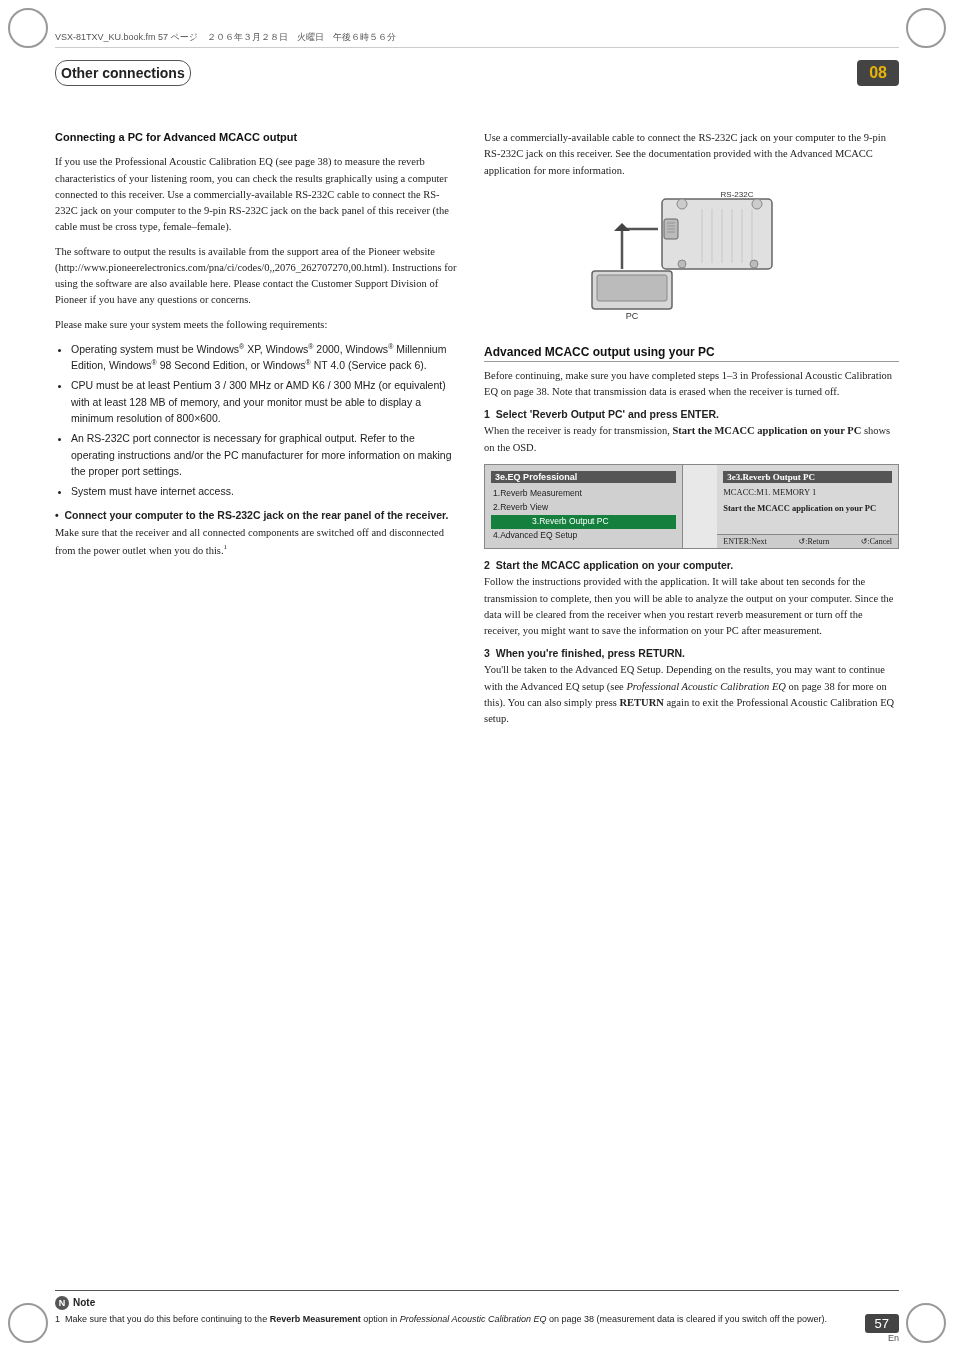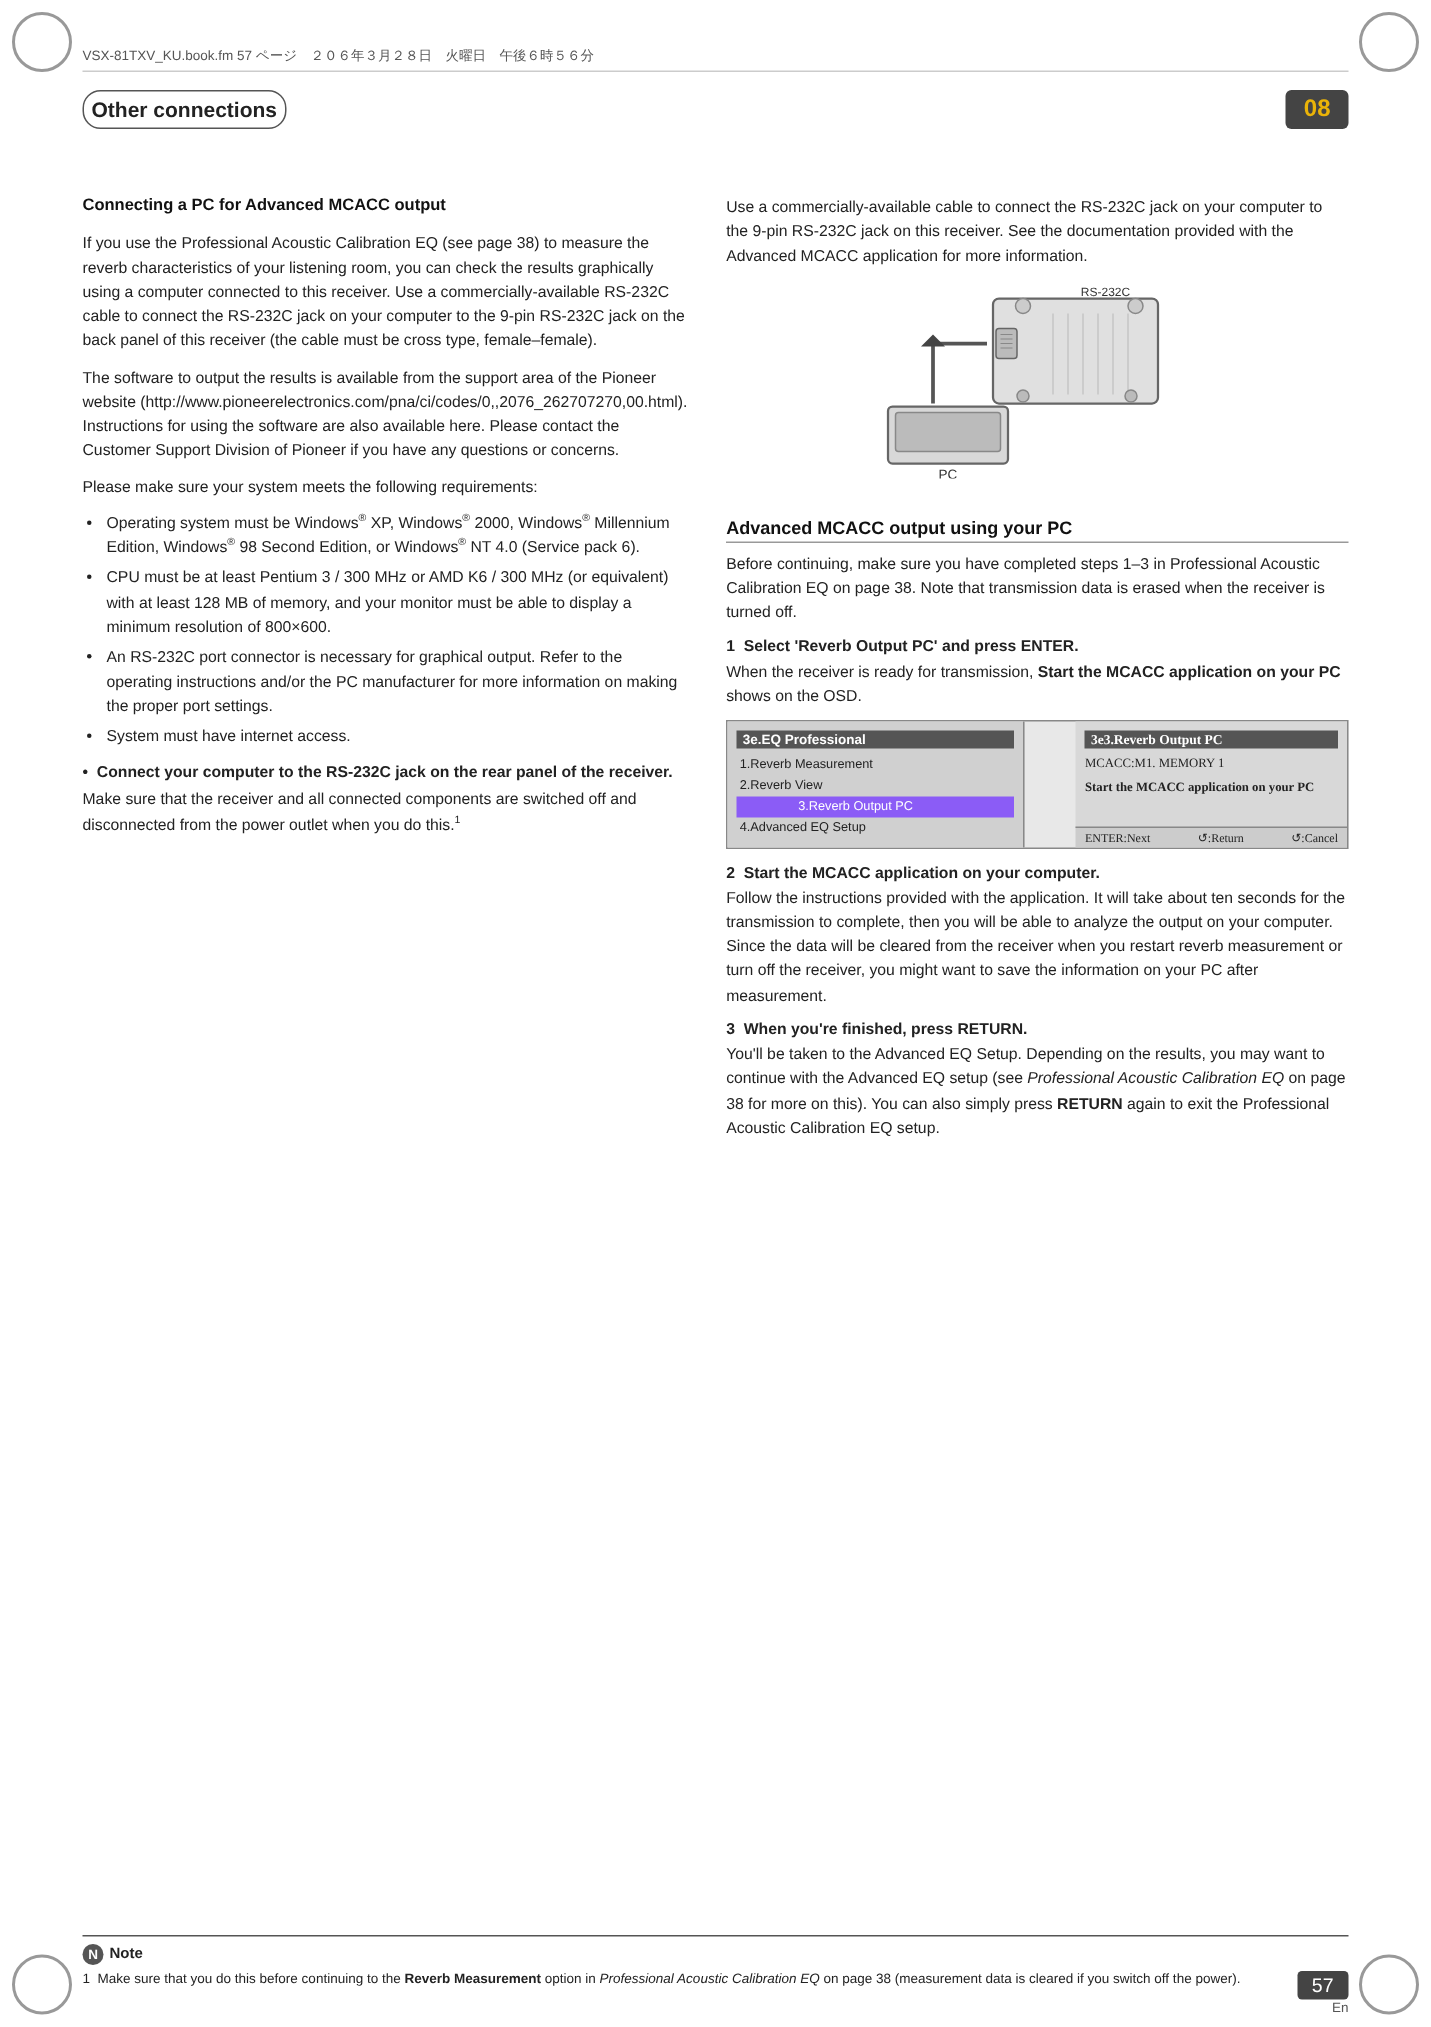--- a/index.html
+++ b/index.html
@@ -100,20 +100,21 @@
       color: #111;
       margin-bottom: 10px;
       line-height: 1.3;
     }
 
     .body-text {
       font-size: 10.5px;
       color: #222;
       line-height: 1.55;
       margin-bottom: 8px;
+      font-family: Liberation Serif, serif;
     }
 
     ul.requirements {
       margin-left: 16px;
       margin-bottom: 8px;
     }
     ul.requirements li {
       font-size: 10.5px;
       line-height: 1.55;
       margin-bottom: 4px;
@@ -185,21 +186,21 @@
       background: #555;
       color: #fff;
       padding: 1px 4px;
     }
     .osd-menu-item {
       font-size: 8.5px;
       padding: 1px 2px;
       line-height: 1.4;
     }
     .osd-menu-item.selected {
-      background: #8b5cf6;
+      background: #15803d;
       color: #fff;
       padding-left: 41px;
     }
     .osd-right-value {
       font-size: 8.5px;
       margin-bottom: 6px;
     }
     .osd-right-msg {
       font-size: 8.5px;
       font-weight: bold;

